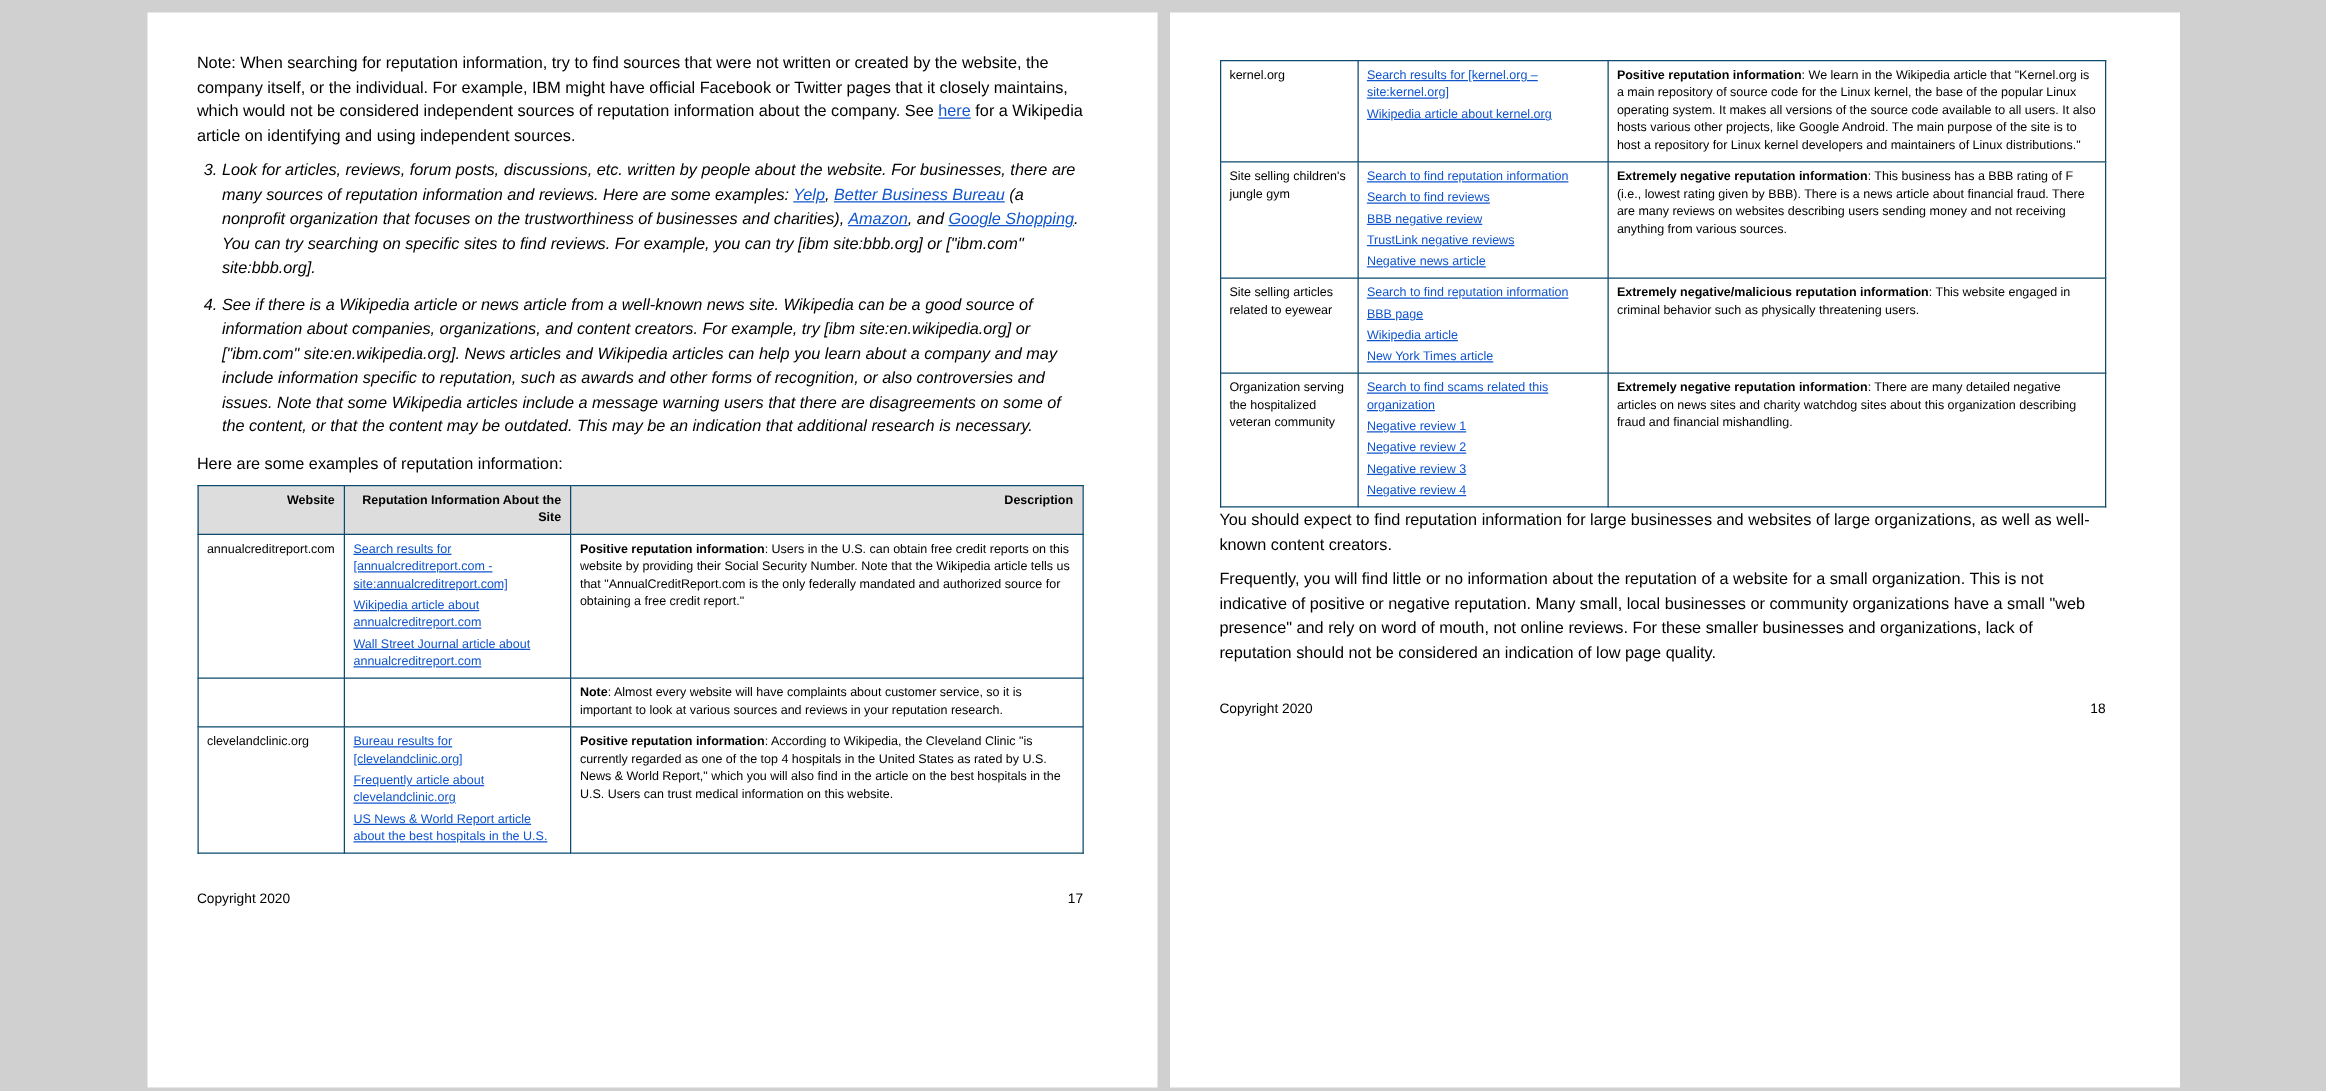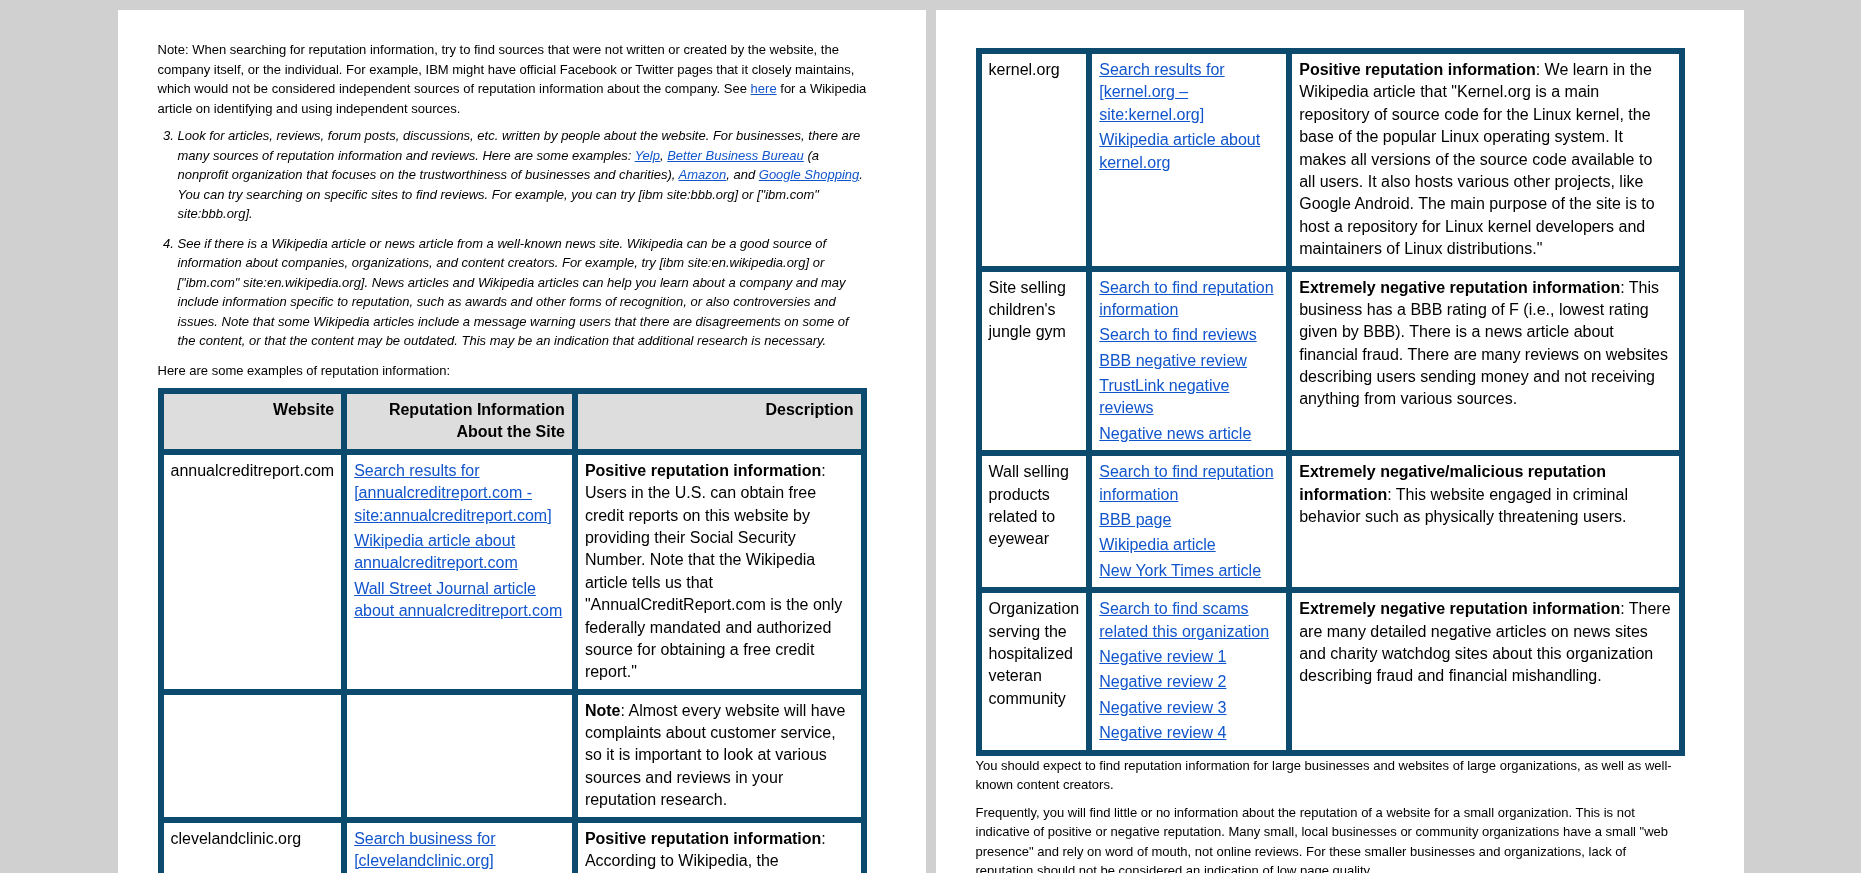--- a/index.html
+++ b/index.html
@@ -39,24 +39,24 @@
       color: #4472C4;
       margin-bottom: 8px;
       margin-top: 10px;
     }
     table {
       border-collapse: collapse;
       width: 100%;
       margin-top: 8px;
     }
     th, td {
-      border: 6px solid #0c4a6e;
+      border: 1px solid #0c4a6e;
       padding: 5px 7px;
       vertical-align: top;
-      font-size: 16px;
+      font-size: 10px;
       line-height: 1.4;
     }
     th {
       background: #ddd;
       font-weight: bold;
       text-align: right;
     }
     td a { color: #1155CC; text-decoration: underline; display: block; margin-bottom: 3px; }
     td a:last-child { margin-bottom: 0; }
   </style>
@@ -100,21 +100,21 @@
         <td><strong>Positive reputation information</strong>: Users in the U.S. can obtain free credit reports on this website by providing their Social Security Number.  Note that the Wikipedia article tells us that "AnnualCreditReport.com is the only federally mandated and authorized source for obtaining a free credit report."</td>
       </tr>
       <tr>
         <td></td>
         <td></td>
         <td><strong>Note</strong>: Almost every website will have complaints about customer service, so it is important to look at various sources and reviews in your reputation research.</td>
       </tr>
       <tr>
         <td>clevelandclinic.org</td>
         <td>
-          <a href="#">Search business for [clevelandclinic.org]</a>
+          <a href="#">Bureau results for [clevelandclinic.org]</a>
           <a href="#">Frequently article about clevelandclinic.org</a>
           <a href="#">US News &amp; World Report article about the best hospitals in the U.S.</a>
         </td>
         <td><strong>Positive reputation information</strong>: According to Wikipedia, the Cleveland Clinic "is currently regarded as one of the top 4 hospitals in the United States as rated by U.S. News &amp; World Report," which you will also find in the article on the best hospitals in the U.S.  Users can trust medical information on this website.</td>
       </tr>
     </tbody>
   </table>
 
   <div class="page-footer">
     <span>Copyright 2020</span>
@@ -138,21 +138,21 @@
         <td>
           <a href="#">Search to find reputation information</a>
           <a href="#">Search to find reviews</a>
           <a href="#">BBB negative review</a>
           <a href="#">TrustLink negative reviews</a>
           <a href="#">Negative news article</a>
         </td>
         <td><strong>Extremely negative reputation information</strong>: This business has a BBB rating of F (i.e., lowest rating given by BBB).  There is a news article about financial fraud.  There are many reviews on websites describing users sending money and not receiving anything from various sources.</td>
       </tr>
       <tr>
-        <td>Wall selling products related to eyewear</td>
+        <td>Site selling articles related to eyewear</td>
         <td>
           <a href="#">Search to find reputation information</a>
           <a href="#">BBB page</a>
           <a href="#">Wikipedia article</a>
           <a href="#">New York Times article</a>
         </td>
         <td><strong>Extremely negative/malicious reputation information</strong>: This website engaged in criminal behavior such as physically threatening users.</td>
       </tr>
       <tr>
         <td>Organization serving the hospitalized veteran community</td>

